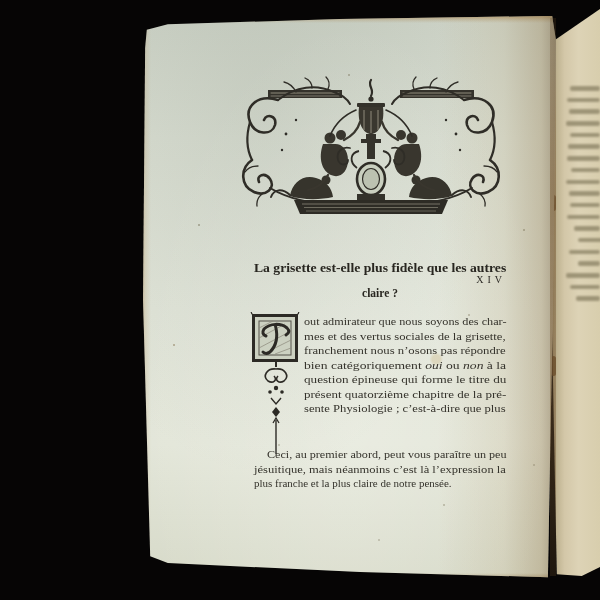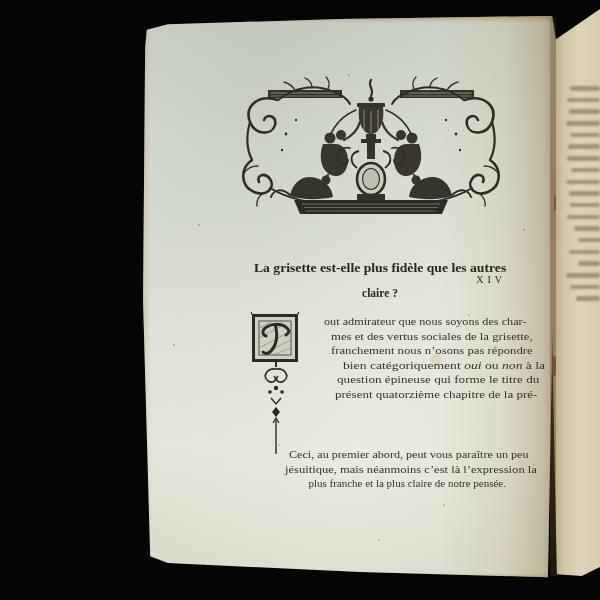--- a/index.html
+++ b/index.html
@@ -43,21 +43,21 @@
                35px 330px 0 rgba(120,96,58,.5),395px 450px 0 rgba(92,80,52,.3),240px 525px 0 rgba(92,80,52,.3);}
   .ornament{position:absolute;left:100px;top:62px;width:266px;height:142px;}
   .chapter-number{position:absolute;left:116px;top:218px;width:252px;text-align:right;font-size:10px;letter-spacing:4px;color:#2d2b26;margin-top:42px;}
   .title{position:absolute;left:116px;top:242px;width:252px;text-align:center;font-weight:bold;font-size:11.5px;line-height:25px;color:#282620;}
   .title .fit{display:inline-block;white-space:nowrap;transform-origin:center center;}
   .dropcap{position:absolute;left:112px;top:298px;width:52px;height:148px;}
   .para{position:absolute;font-size:11px;line-height:14.5px;color:#35332c;}
   .p1a{left:166px;top:300px;width:202px;}
   .p1b{left:116px;top:430px;width:252px;}
   .p2{left:116px;top:433px;width:252px;}
-  .bl{height:14.5px;white-space:nowrap;text-align:right;}
+  .bl{height:14.5px;white-space:nowrap;}
   .bl .fit{display:inline-block;white-space:nowrap;transform-origin:left center;}
   .indent .fit{margin-left:13px;}
 </style>
 </head>
 <body>
 
 <div class="photo">
 
   <div class="facing-page">
     <div class="facing-lines">
@@ -166,20 +166,21 @@
       <line x1="26" y1="108" x2="26" y2="142" stroke="#2c2a25" stroke-width="1.4"></line>
     </svg>
 
     <div class="para p1a">
       <div class="bl"><span class="fit" style="transform: scaleX(1.10989);">out admirateur que nous soyons des char-</span></div>
       <div class="bl"><span class="fit" style="transform: scaleX(1.15429);">mes et des vertus sociales de la grisette,</span></div>
       <div class="bl"><span class="fit" style="transform: scaleX(1.15429);">franchement nous n’osons pas répondre</span></div>
       <div class="bl"><span class="fit" style="transform: scaleX(1.23926);">bien catégoriquement <i>oui</i> ou <i>non</i> à la</span></div>
       <div class="bl"><span class="fit" style="transform: scaleX(1.19527);">question épineuse qui forme le titre du</span></div>
       <div class="bl"><span class="fit" style="transform: scaleX(1.18129);">présent quatorzième chapitre de la pré-</span></div>
+      <div class="bl"><span class="fit" style="transform: scaleX(1.14773);">sente Physiologie ; c’est-à-dire que plus</span></div>
     </div>
 
     <div class="para p2">
       <div class="bl indent"><span class="fit" style="transform: scaleX(1.10138);">Ceci, au premier abord, peut vous paraître un peu</span></div>
       <div class="bl"><span class="fit" style="transform: scaleX(1.14027);">jésuitique, mais néanmoins c’est là l’expression la</span></div>
       <div class="bl"><span class="fit">plus franche et la plus claire de notre pensée.</span></div>
     </div>
   </div>
 
 </div>

